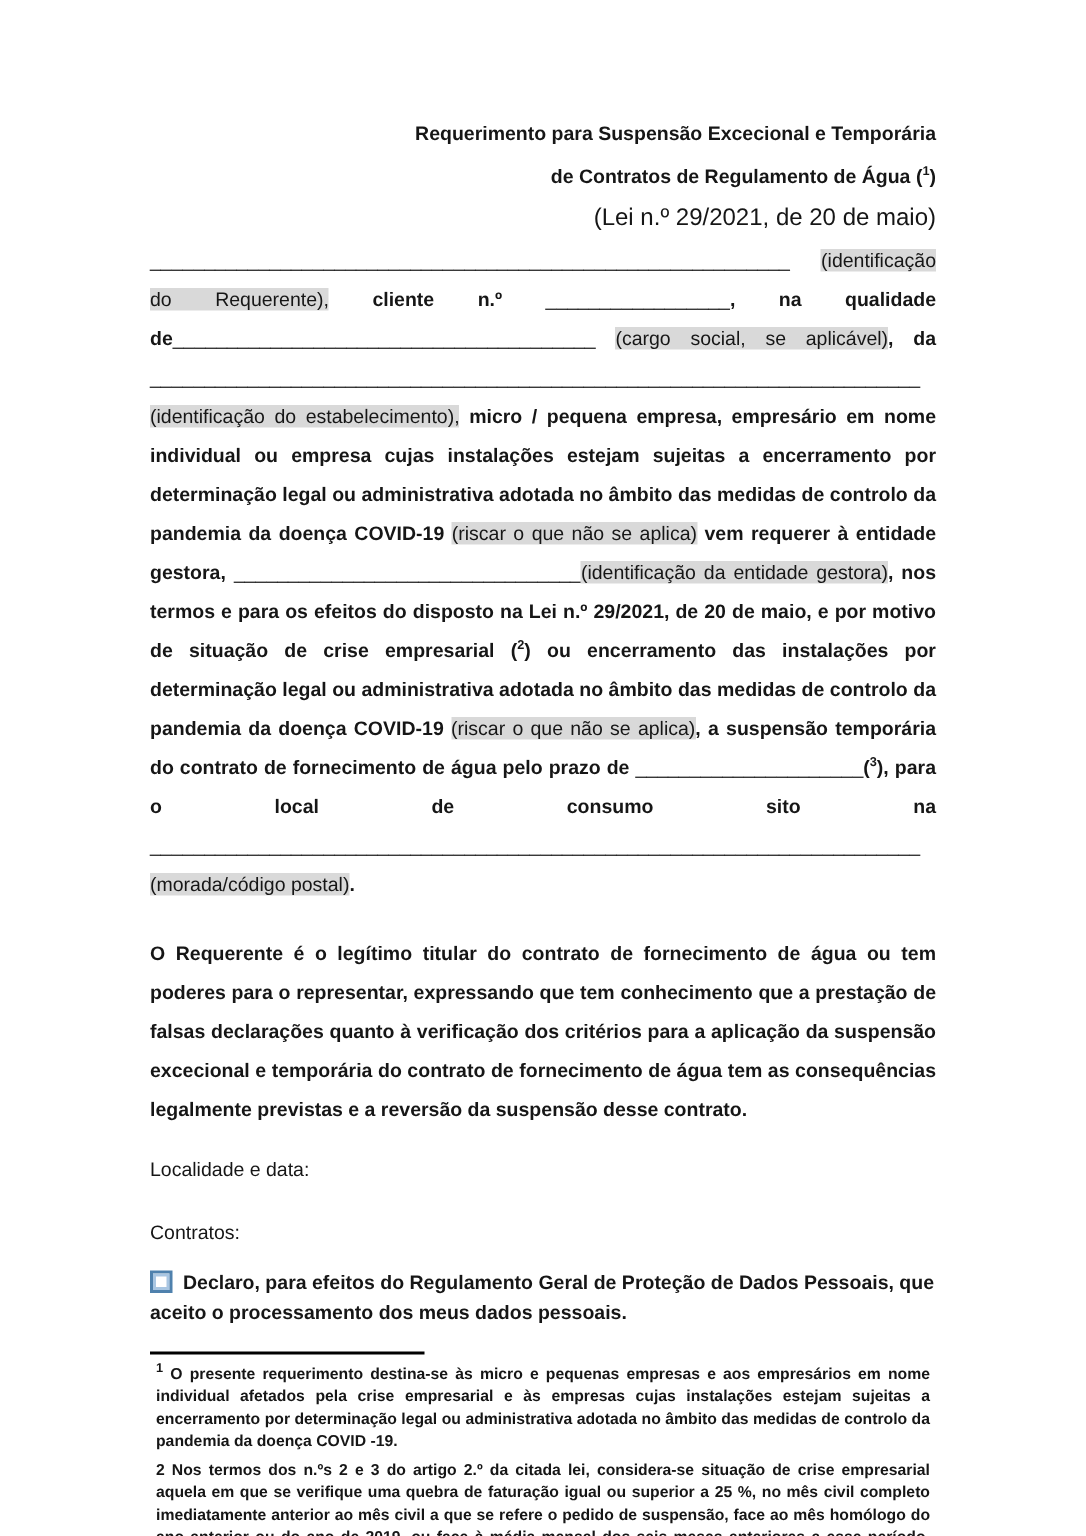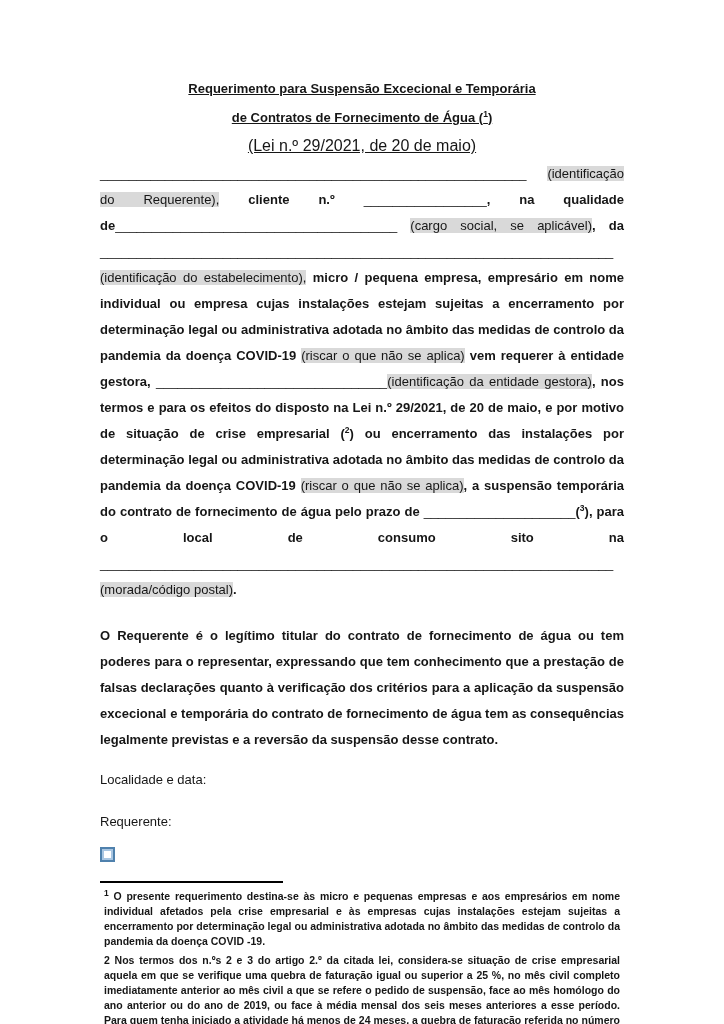--- a/index.html
+++ b/index.html
@@ -9,21 +9,21 @@
     --cb-inner:#a9c6e2;
   }
   html,body{margin:0;padding:0;background:#e8e8e8;}
   .page{
     width:724px;height:1024px;margin:0 auto;background:#ffffff;
     box-sizing:border-box;padding:74px 100px 0 100px;
     font-family:"Liberation Sans","DejaVu Sans",sans-serif;
     color:var(--ink);
     position:relative;
   }
-  .title-block{text-align:center;font-weight:bold;font-size:13px;line-height:29px;margin:0 0 2px 0;text-decoration:underline;}
+  .title-block{text-align:right;font-weight:bold;font-size:13px;line-height:29px;margin:0 0 2px 0;}
   .title-line{margin:0;}
   .law-line{font-weight:normal;font-size:16px;line-height:27px;margin:0;}
   sup.ref{font-size:8.5px;vertical-align:super;line-height:0;}
   .body-par{
     font-size:13px;line-height:26px;text-align:justify;
     font-weight:bold;margin:0;
   }
   .body-par.spaced{margin-top:20px;}
   .hl{background:var(--hl);font-weight:normal;}
   .blank{font-weight:normal;letter-spacing:0;white-space:nowrap;margin-top:12px;}
@@ -42,33 +42,33 @@
   .footnotes p{margin:4px;}
   .fnmark{font-weight:bold;}
 </style>
 </head>
 <body>
 
 <div class="page">
 
   <div class="title-block">
     <p class="title-line">Requerimento para Suspensão Excecional e Temporária</p>
-    <p class="title-line"><span>de Contratos de Fornecimento de Água (</span><sup class="ref">1</sup><span>)</span></p>
+    <p class="title-line"><span>de Contratos de Regulamento de Água (</span><sup class="ref">1</sup><span>)</span></p>
     <p class="law-line">(Lei n.º 29/2021, de 20 de maio)</p>
   </div>
 
   <p class="body-par"><span class="blank">___________________________________________________________</span> <span class="hl">(identificação do Requerente),</span> <span>cliente n.º</span> <span class="blank">_________________</span><span>, na qualidade de</span><span class="blank">_______________________________________</span> <span class="hl">(cargo social, se aplicável)</span><span>, da</span> <span class="blank">_______________________________________________________________________</span> <span class="hl">(identificação do estabelecimento),</span> <span>micro / pequena empresa, empresário em nome individual ou empresa cujas instalações estejam sujeitas a encerramento por determinação legal ou administrativa adotada no âmbito das medidas de controlo da pandemia da doença COVID-19</span> <span class="hl">(riscar o que não se aplica)</span> <span>vem requerer à entidade gestora,</span> <span class="blank">________________________________</span><span class="hl">(identificação da entidade gestora)</span><span>, nos termos e para os efeitos do disposto na Lei n.º 29/2021, de 20 de maio, e por motivo de situação de crise empresarial (</span><sup class="ref">2</sup><span>)</span> <span class="u">ou</span> <span>encerramento das instalações por determinação legal ou administrativa adotada no âmbito das medidas de controlo da pandemia da doença COVID-19</span> <span class="hl">(riscar o que não se aplica)</span><span>, a suspensão temporária do contrato de fornecimento de água pelo prazo de</span> <span class="blank">_____________________</span><span>(</span><sup class="ref">3</sup><span>), para o local de consumo sito na</span> <span class="blank">_______________________________________________________________________</span> <span class="hl">(morada/código postal)</span><span>.</span></p>
 
   <p class="body-par spaced">O Requerente é o legítimo titular do contrato de fornecimento de água ou tem poderes para o representar, expressando que tem conhecimento que a prestação de falsas declarações quanto à verificação dos critérios para a aplicação da suspensão excecional e temporária do contrato de fornecimento de água tem as consequências legalmente previstas e a reversão da suspensão desse contrato.</p>
 
   <p class="label-par first">Localidade e data:</p>
 
-  <p class="label-par">Requerente:</p>
+  <p class="label-par">Contratos:</p>
 
-  <p class="gdpr"><span class="checkbox"></span></p>
+  <p class="gdpr"><span class="checkbox"></span><span>Declaro, para efeitos do Regulamento Geral de Proteção de Dados Pessoais, que aceito o processamento dos meus dados pessoais.</span></p>
 
   <hr class="fn-sep">
 
   <div class="footnotes">
     <p><sup class="ref">1</sup> <span>O presente requerimento destina-se às micro e pequenas empresas e aos empresários em nome individual afetados pela crise empresarial e às empresas cujas instalações estejam sujeitas a encerramento por determinação legal ou administrativa adotada no âmbito das medidas de controlo da pandemia da doença COVID -19.</span></p>
     <p><span class="fnmark">2</span> <span>Nos termos dos n.ºs 2 e 3 do artigo 2.º da citada lei, considera-se situação de crise empresarial aquela em que se verifique uma quebra de faturação igual ou superior a 25 %, no mês civil completo imediatamente anterior ao mês civil a que se refere o pedido de suspensão, face ao mês homólogo do ano anterior ou do ano de 2019, ou face à média mensal dos seis meses anteriores a esse período. Para quem tenha iniciado a atividade há menos de 24 meses, a quebra de faturação referida no número anterior é aferida em face da média da faturação mensal entre o início da atividade e o penúltimo mês completo anterior ao mês civil a que se refere o pedido de suspensão.</span></p>
 
   </div>
 
 </div>

